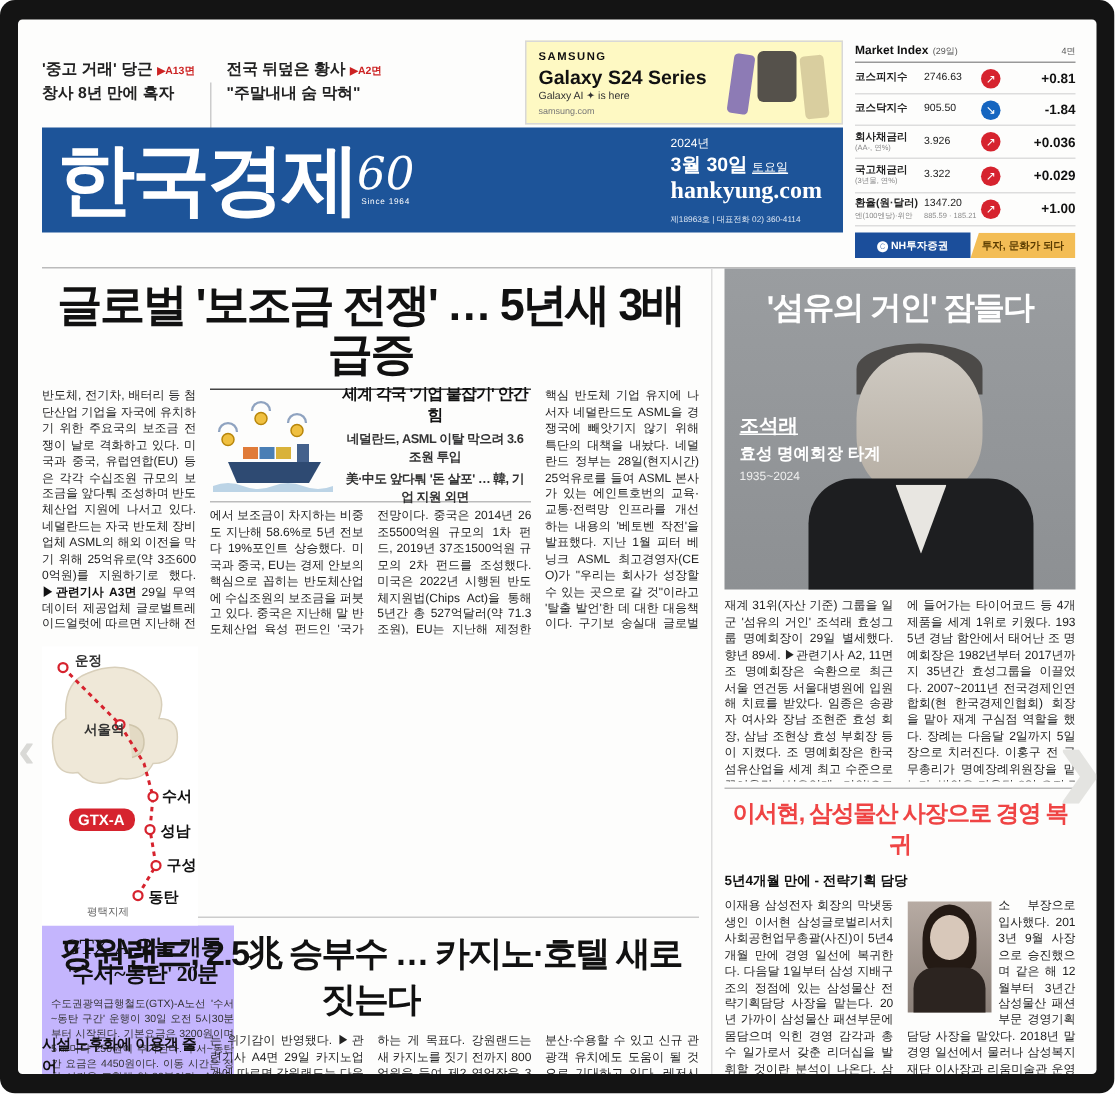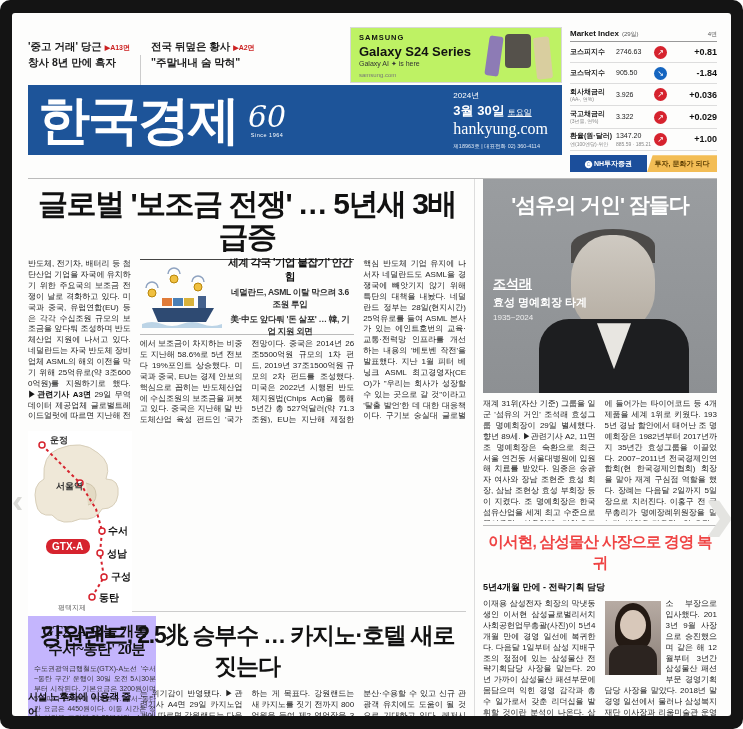--- a/index.html
+++ b/index.html
@@ -8,41 +8,41 @@
   .page { position:relative; width:100%; height:100%; background:#fdfdfc; border-radius:3px; padding:10px 14px 0 16px; overflow:hidden; }
 
   
   .header { display:flex; gap:8px; }
   .header-left { flex:1; display:flex; flex-direction:column; }
   .top-row { display:flex; align-items:flex-start; height:62px; }
   .briefs { flex:1; display:flex; gap:10px; padding-top:16px; }
   .brief { font-size:10.5px; font-weight:bold; color:#222; line-height:1.5; }
   .brief .ref { color:#c22; font-size:7px; font-weight:bold; }
   .brief-divider { width:1px; background:#ccc; height:34px; margin-top:16px; }
-  .ad-box { width:212px; height:56px; border:1px solid #d8d8d8; margin-top:4px; display:flex; overflow:hidden; background:#bef264; }
+  .ad-box { width:212px; height:56px; border:1px solid #d8d8d8; margin-top:4px; display:flex; overflow:hidden; background:#fef9c3; }
   .ad-text { flex:1; padding:5px 0 0 8px; }
   .ad-brand { font-size:7.5px; font-weight:bold; letter-spacing:1px; color:#111; }
   .ad-title { font-size:13px; font-weight:bold; color:#111; margin-top:2px; }
   .ad-sub { font-size:7px; color:#333; margin-top:1px; }
   .ad-url { font-size:6px; color:#777; margin-top:4px; }
   .ad-phones { width:78px; position:relative; }
   .phone { position:absolute; border-radius:3px; }
   .ph1 { width:14px; height:40px; background:#8d7bb5; left:4px; top:8px; transform:rotate(8deg); }
   .ph2 { width:26px; height:34px; background:#55514b; left:22px; top:6px; border-radius:4px; }
   .ph3 { width:16px; height:42px; background:#d9ce9f; left:52px; top:9px; transform:rotate(-6deg); }
   .masthead { height:70px; background:#1d5499; display:flex; align-items:center; padding:0 14px 0 10px; color:#fff; }
   .mast-title { font-size:52px; font-weight:900; letter-spacing:-2px; line-height:1; }
-  .mast-60 { margin-left:10px; align-self:center; text-align:center; }
+  .mast-60 { align-self:center; text-align:center; }
   .mast-60 .six { font-family:"DejaVu Serif", serif; font-style:italic; font-size:30px; font-weight:300; line-height:1; }
   .mast-60 .since { font-size:5.5px; letter-spacing:.5px; }
   .mast-date { margin-left:auto; text-align:left; }
   .mast-year { font-size:8px; }
   .mast-day { font-size:13px; font-weight:bold; }
   .mast-weekday { font-size:8px; margin-left:3px;text-decoration:underline; }
-  .mast-site { font-family:"Liberation Serif", serif; font-size:16px; font-weight:normal; line-height:1.15; }
+  .mast-site { font-family:"Liberation Serif", serif; font-size:16px; font-weight:bold; line-height:1.15; }
   .mast-issue { font-size:5.5px; margin-top:5px; color:#dce6f3; }
 
   
   .market { width:147px; flex:none; padding-top:6px; }
   .market-head { display:flex; align-items:baseline; border-bottom:1px solid #999; padding-bottom:2px; }
   .market-title { font-size:8px; font-weight:bold; color:#111; }
   .market-date { font-size:6px; color:#555; margin-left:3px; }
   .market-page { font-size:6px; color:#555; margin-left:auto; }
   .m-row { display:flex; align-items:center; border-bottom:1px solid #ddd; padding:3.5px 0; }
   .m-label { width:46px; font-size:7px; font-weight:bold; color:#222; line-height:1.2; }

